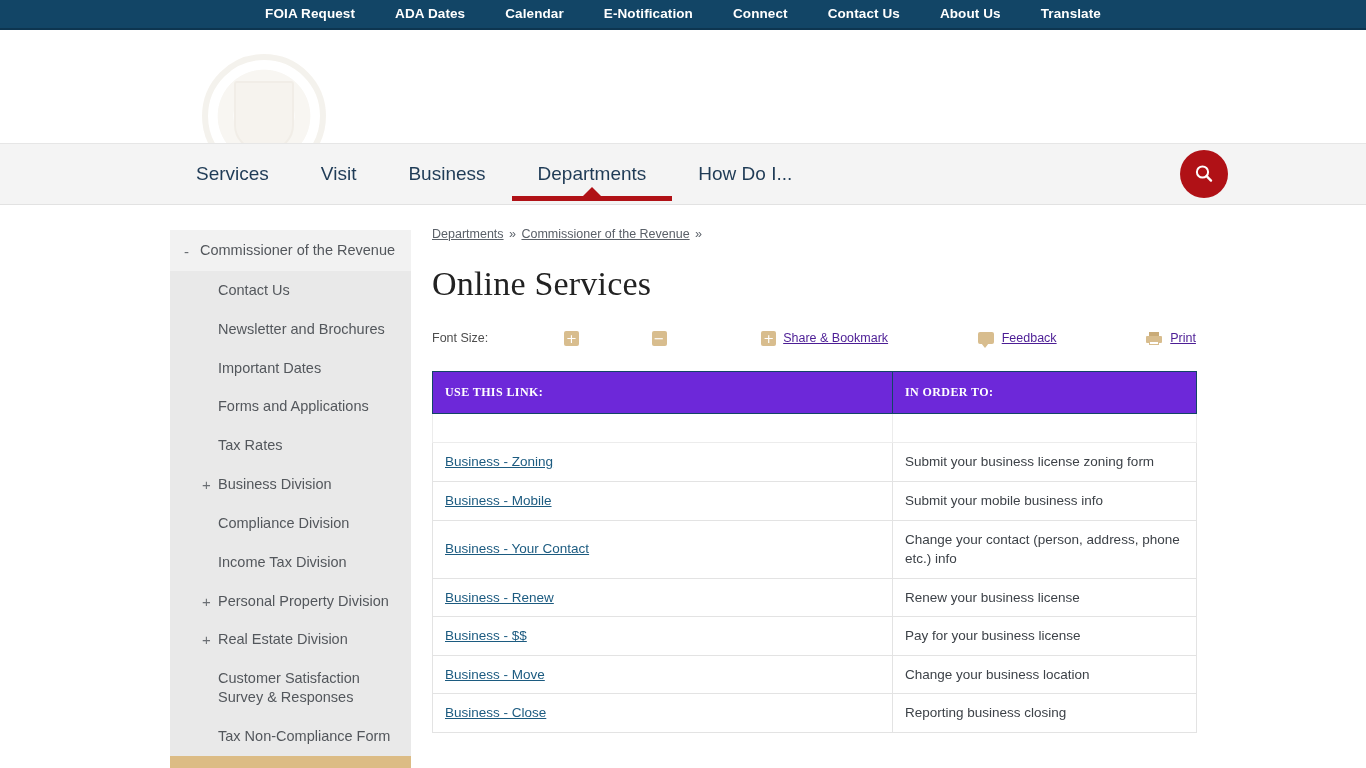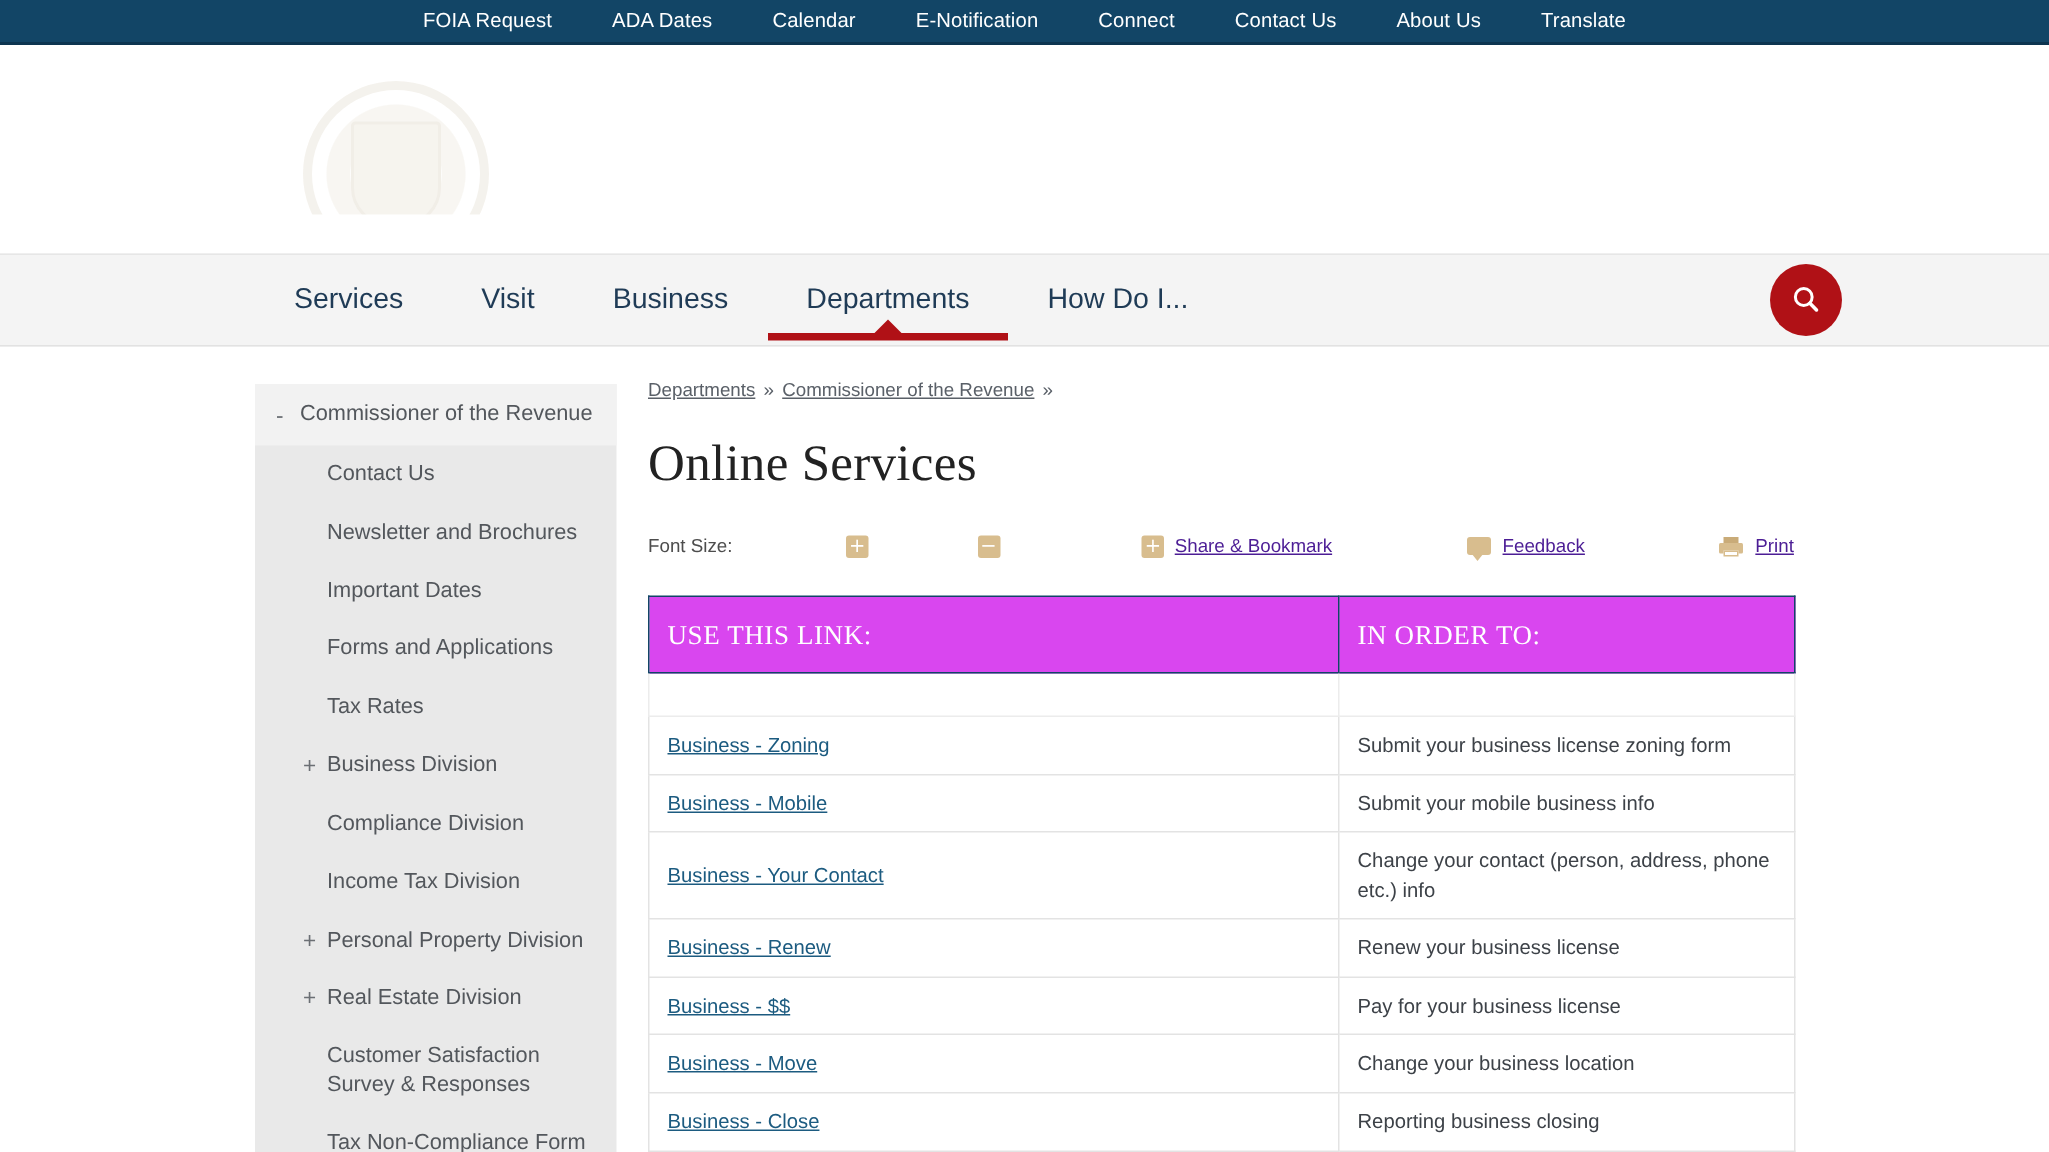--- a/index.html
+++ b/index.html
@@ -10,21 +10,21 @@
     overflow: hidden;
   }
 
   
   .topbar {
     height: 30px; width: 100%;
     background: #124566;
     border-bottom: 2px solid #0d3550;
     display: flex; align-items: center; justify-content: center;
   }
-  .topbar-nav { display: flex; align-items: flex-end; gap: 0; }
+  .topbar-nav { display: flex; align-items: flex-end; gap: 0; font-weight: bold; }
   .topbar-link {
     color: #ffffff; font-size: 13.5px; text-decoration: none;
     padding: 0 20px; line-height: 28px; white-space: nowrap;
     letter-spacing: .1px;
   }
 
   
   .logoband {
     position: relative; height: 113px; width: 100%;
     background: #ffffff; overflow: hidden;
@@ -63,21 +63,20 @@
   .tagline {
     font-size: 17px; color: #1f3b56; padding-left: 26px; white-space: nowrap;
   }
 
   
   .mainnav {
     position: relative; height: 62px; width: 100%;
     background: #f4f4f4;
     border-top: 1px solid #e6e6e6;
     border-bottom: 1px solid #e2e2e2;
-    margin-top: 26px;
   }
   .mainnav-inner {
     position: relative; width: 1026px; margin: 0 auto;
     height: 100%; display: flex; align-items: center;
   }
   .navitem {
     position: relative; height: 62px;
     display: flex; align-items: center; justify-content: center;
     color: #1f3b56; font-size: 19px; text-decoration: none;
     padding: 0 26px; white-space: nowrap;
@@ -185,23 +184,23 @@
   .tbl-wrap { margin-top: 24px; }
   table.svc { width: 764px; border-collapse: collapse; table-layout: fixed; }
   table.svc col.c1 { width: 460px; }
   table.svc col.c2 { width: 304px; }
   table.svc td, table.svc th {
     border: 1px solid #e3e3e3; padding: 8px 12px; vertical-align: middle;
     font-size: 13.5px; color: #3d4248; text-align: left; line-height: 1.45;
   }
   table.svc tr.spacer td { height: 29px; border-color: #ececec; }
   table.svc thead th {
-    background: #d946ef; color: #ffffff;
+    background: #6d28d9; color: #ffffff;
     font-family: "Liberation Serif", serif;
-    font-size: 18px; font-weight: 400; letter-spacing: .4px;
+    font-size: 12px; font-weight: 700; letter-spacing: .4px;
     padding: 12px 12px; border-color: #124566;
   }
   table.svc td a {
     color: #1c5b80; text-decoration: underline; font-size: 13.5px;
   }
   table.svc tbody td { padding-top: 9px; padding-bottom: 9px; }
 </style>
 </head>
 <body>
 

